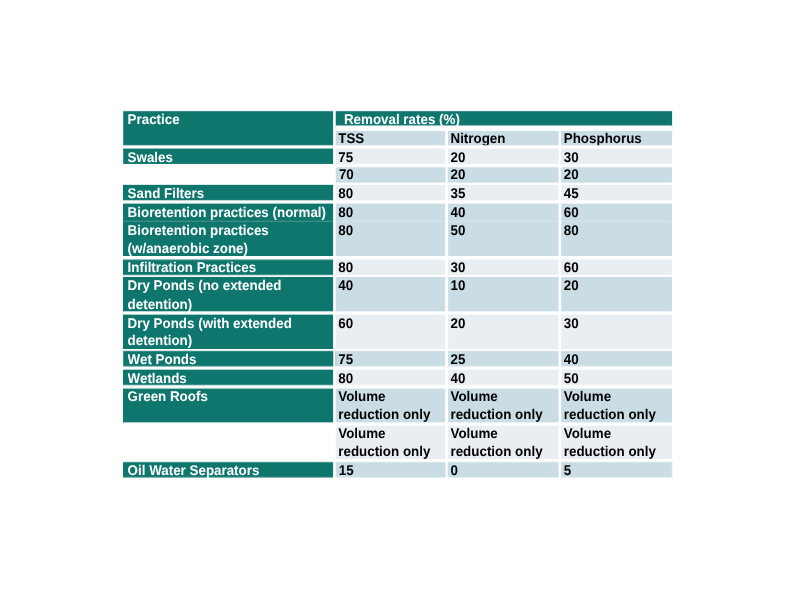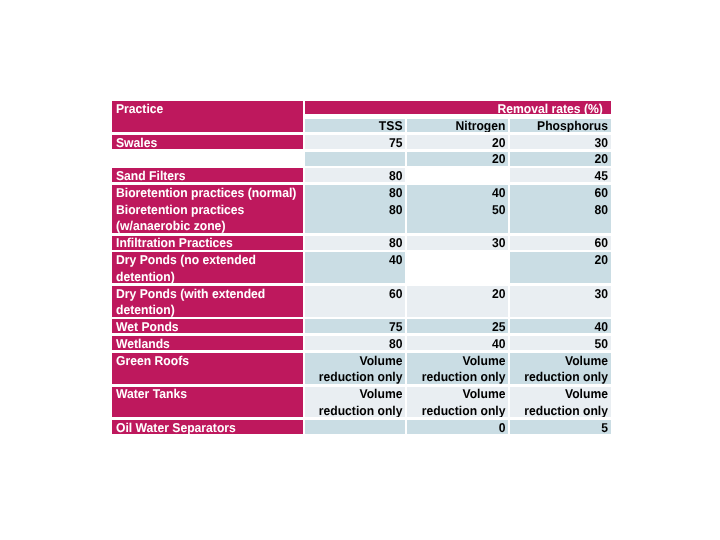--- a/index.html
+++ b/index.html
@@ -8,26 +8,26 @@
        font-family:"Liberation Sans",sans-serif;
        -webkit-font-smoothing:antialiased;text-rendering:geometricPrecision;}
 
   #slide{position:relative;width:720px;height:540px;background:#ffffff;overflow:hidden;}
 
   
   #tbl{position:absolute;left:112px;top:100px;width:498.5px;height:335.5px;}
 
   .cell{position:absolute;box-sizing:border-box;overflow:hidden;
         font-weight:bold;font-size:12.8px;}
-  .teal {background:#be185d;color:#ffffff;}
+  .teal {background:#0f766e;color:#ffffff;}
   .dark {background:#cadde4;color:#000000;}
   .light{background:#e9eef2;color:#000000;}
 
   .pcol{text-align:left;padding-left:4.3px;}
-  .vcol{text-align:right;}
+  .vcol{text-align:left;}
 
   .ln{display:block;height:16.773px;line-height:16.773px;white-space:nowrap;
       transform:translateZ(0) translateY(0.9px) scaleX(0.950);}
   .pcol .ln{transform-origin:left center;}
   .vcol .ln{transform-origin:center center;}
 
   
   .rule{position:absolute;background:#ffffff;}
 </style>
 </head>
@@ -72,20 +72,23 @@
       </div>
     <div class="cell dark vcol" style="left:398px;top:50.319px;width:100.5px;height:16.773px">
         <span class="ln">20</span>
       </div>
     <div class="cell teal pcol" style="left:0px;top:67.092px;width:191px;height:16.773px">
         <span class="ln">Sand Filters</span>
       </div>
     <div class="cell light vcol" style="left:193px;top:67.092px;width:100px;height:16.773px">
         <span class="ln">80</span>
       </div>
+    <div class="cell light vcol" style="left:295px;top:67.092px;width:101px;height:16.773px">
+        <span class="ln">35</span>
+      </div>
     <div class="cell light vcol" style="left:398px;top:67.092px;width:100.5px;height:16.773px">
         <span class="ln">45</span>
       </div>
     <div class="cell teal pcol" style="left:0px;top:83.865px;width:191px;height:16.773px">
         <span class="ln">Bioretention practices (normal)</span>
       </div>
     <div class="cell dark vcol" style="left:193px;top:83.865px;width:100px;height:16.773px">
         <span class="ln">80</span>
       </div>
     <div class="cell dark vcol" style="left:295px;top:83.865px;width:101px;height:16.773px">
@@ -119,20 +122,23 @@
     <div class="cell light vcol" style="left:398px;top:134.184px;width:100.5px;height:16.773px">
         <span class="ln">60</span>
       </div>
     <div class="cell teal pcol" style="left:0px;top:150.957px;width:191px;height:33.546px">
         <span class="ln">Dry Ponds (no extended</span>
         <span class="ln">detention)</span>
       </div>
     <div class="cell dark vcol" style="left:193px;top:150.957px;width:100px;height:33.546px">
         <span class="ln">40</span>
       </div>
+    <div class="cell dark vcol" style="left:295px;top:150.957px;width:101px;height:33.546px">
+        <span class="ln">10</span>
+      </div>
     <div class="cell dark vcol" style="left:398px;top:150.957px;width:100.5px;height:33.546px">
         <span class="ln">20</span>
       </div>
     <div class="cell teal pcol" style="left:0px;top:184.503px;width:191px;height:33.546px">
         <span class="ln">Dry Ponds (with extended</span>
         <span class="ln">detention)</span>
       </div>
     <div class="cell light vcol" style="left:193px;top:184.503px;width:100px;height:33.546px">
         <span class="ln">60</span>
       </div>
@@ -173,23 +179,20 @@
         <span class="ln">Volume</span>
         <span class="ln">reduction only</span>
       </div>
     <div class="cell dark vcol" style="left:295px;top:251.595px;width:101px;height:33.546px">
         <span class="ln">Volume</span>
         <span class="ln">reduction only</span>
       </div>
     <div class="cell dark vcol" style="left:398px;top:251.595px;width:100.5px;height:33.546px">
         <span class="ln">Volume</span>
         <span class="ln">reduction only</span>
-      </div>
-    <div class="cell teal pcol" style="left:0px;top:285.141px;width:191px;height:33.546px">
-        <span class="ln">Water Tanks</span>
       </div>
     <div class="cell light vcol" style="left:193px;top:285.141px;width:100px;height:33.546px">
         <span class="ln">Volume</span>
         <span class="ln">reduction only</span>
       </div>
     <div class="cell light vcol" style="left:295px;top:285.141px;width:101px;height:33.546px">
         <span class="ln">Volume</span>
         <span class="ln">reduction only</span>
       </div>
     <div class="cell light vcol" style="left:398px;top:285.141px;width:100.5px;height:33.546px">

